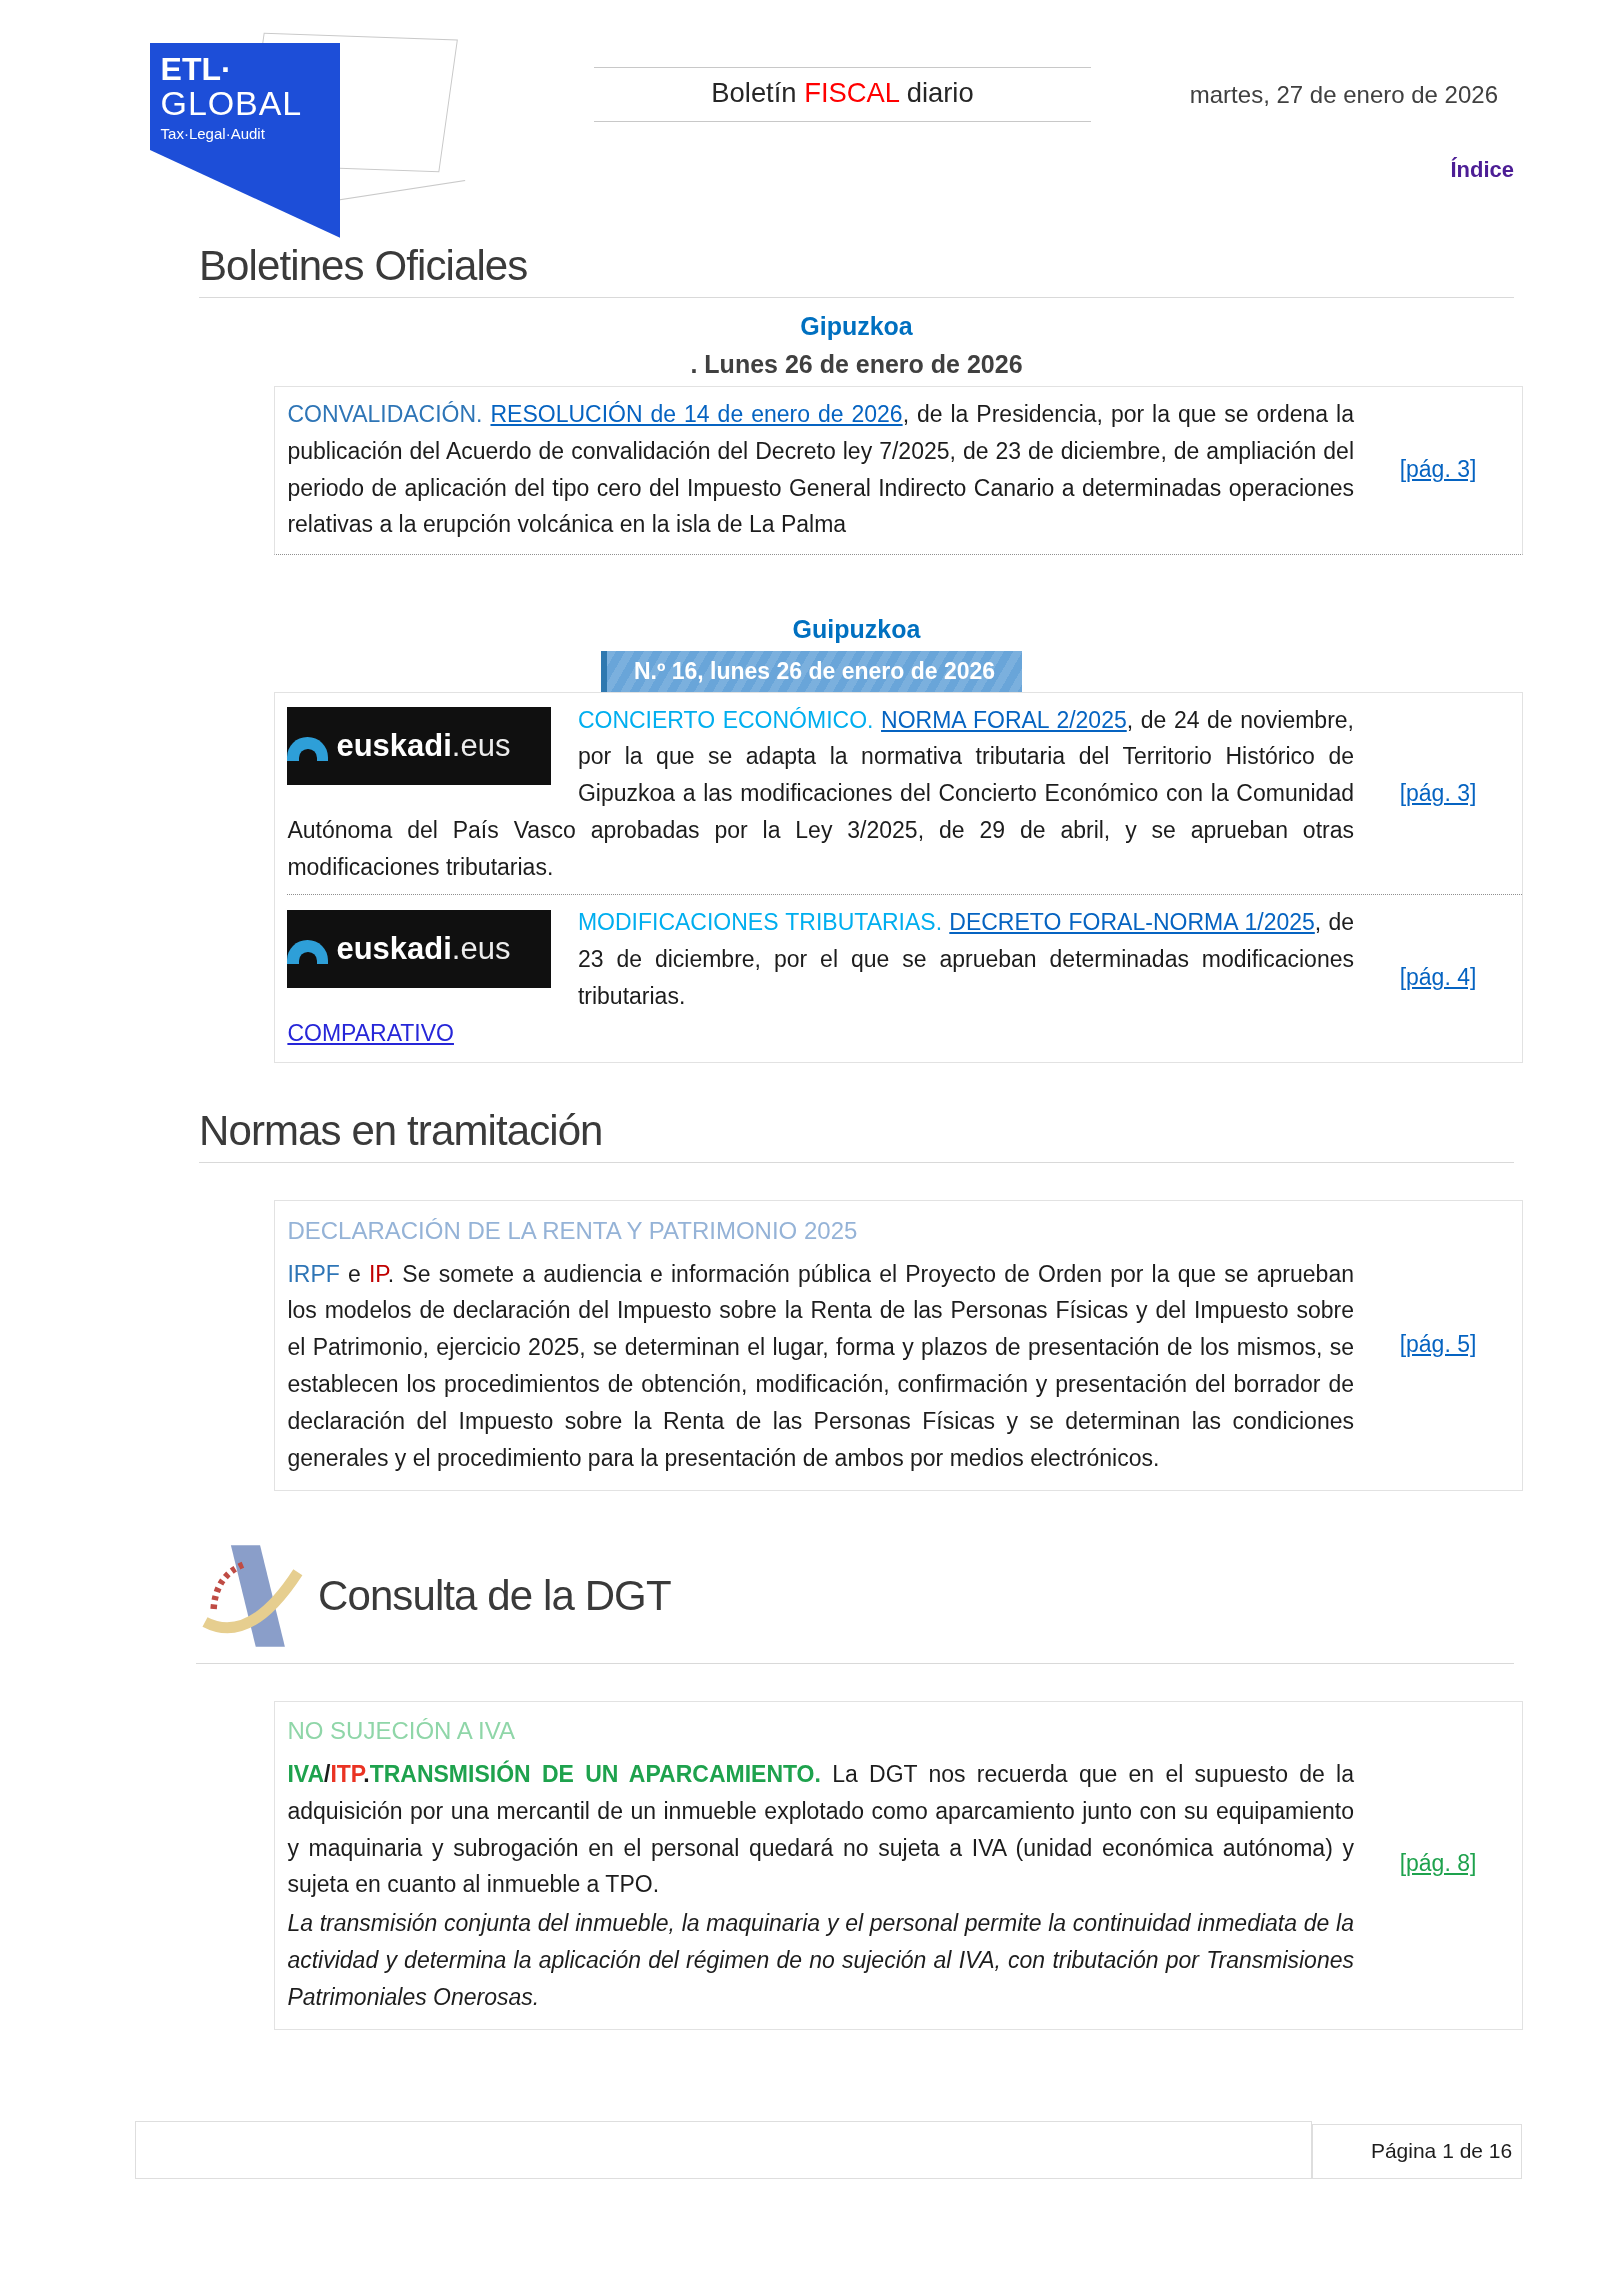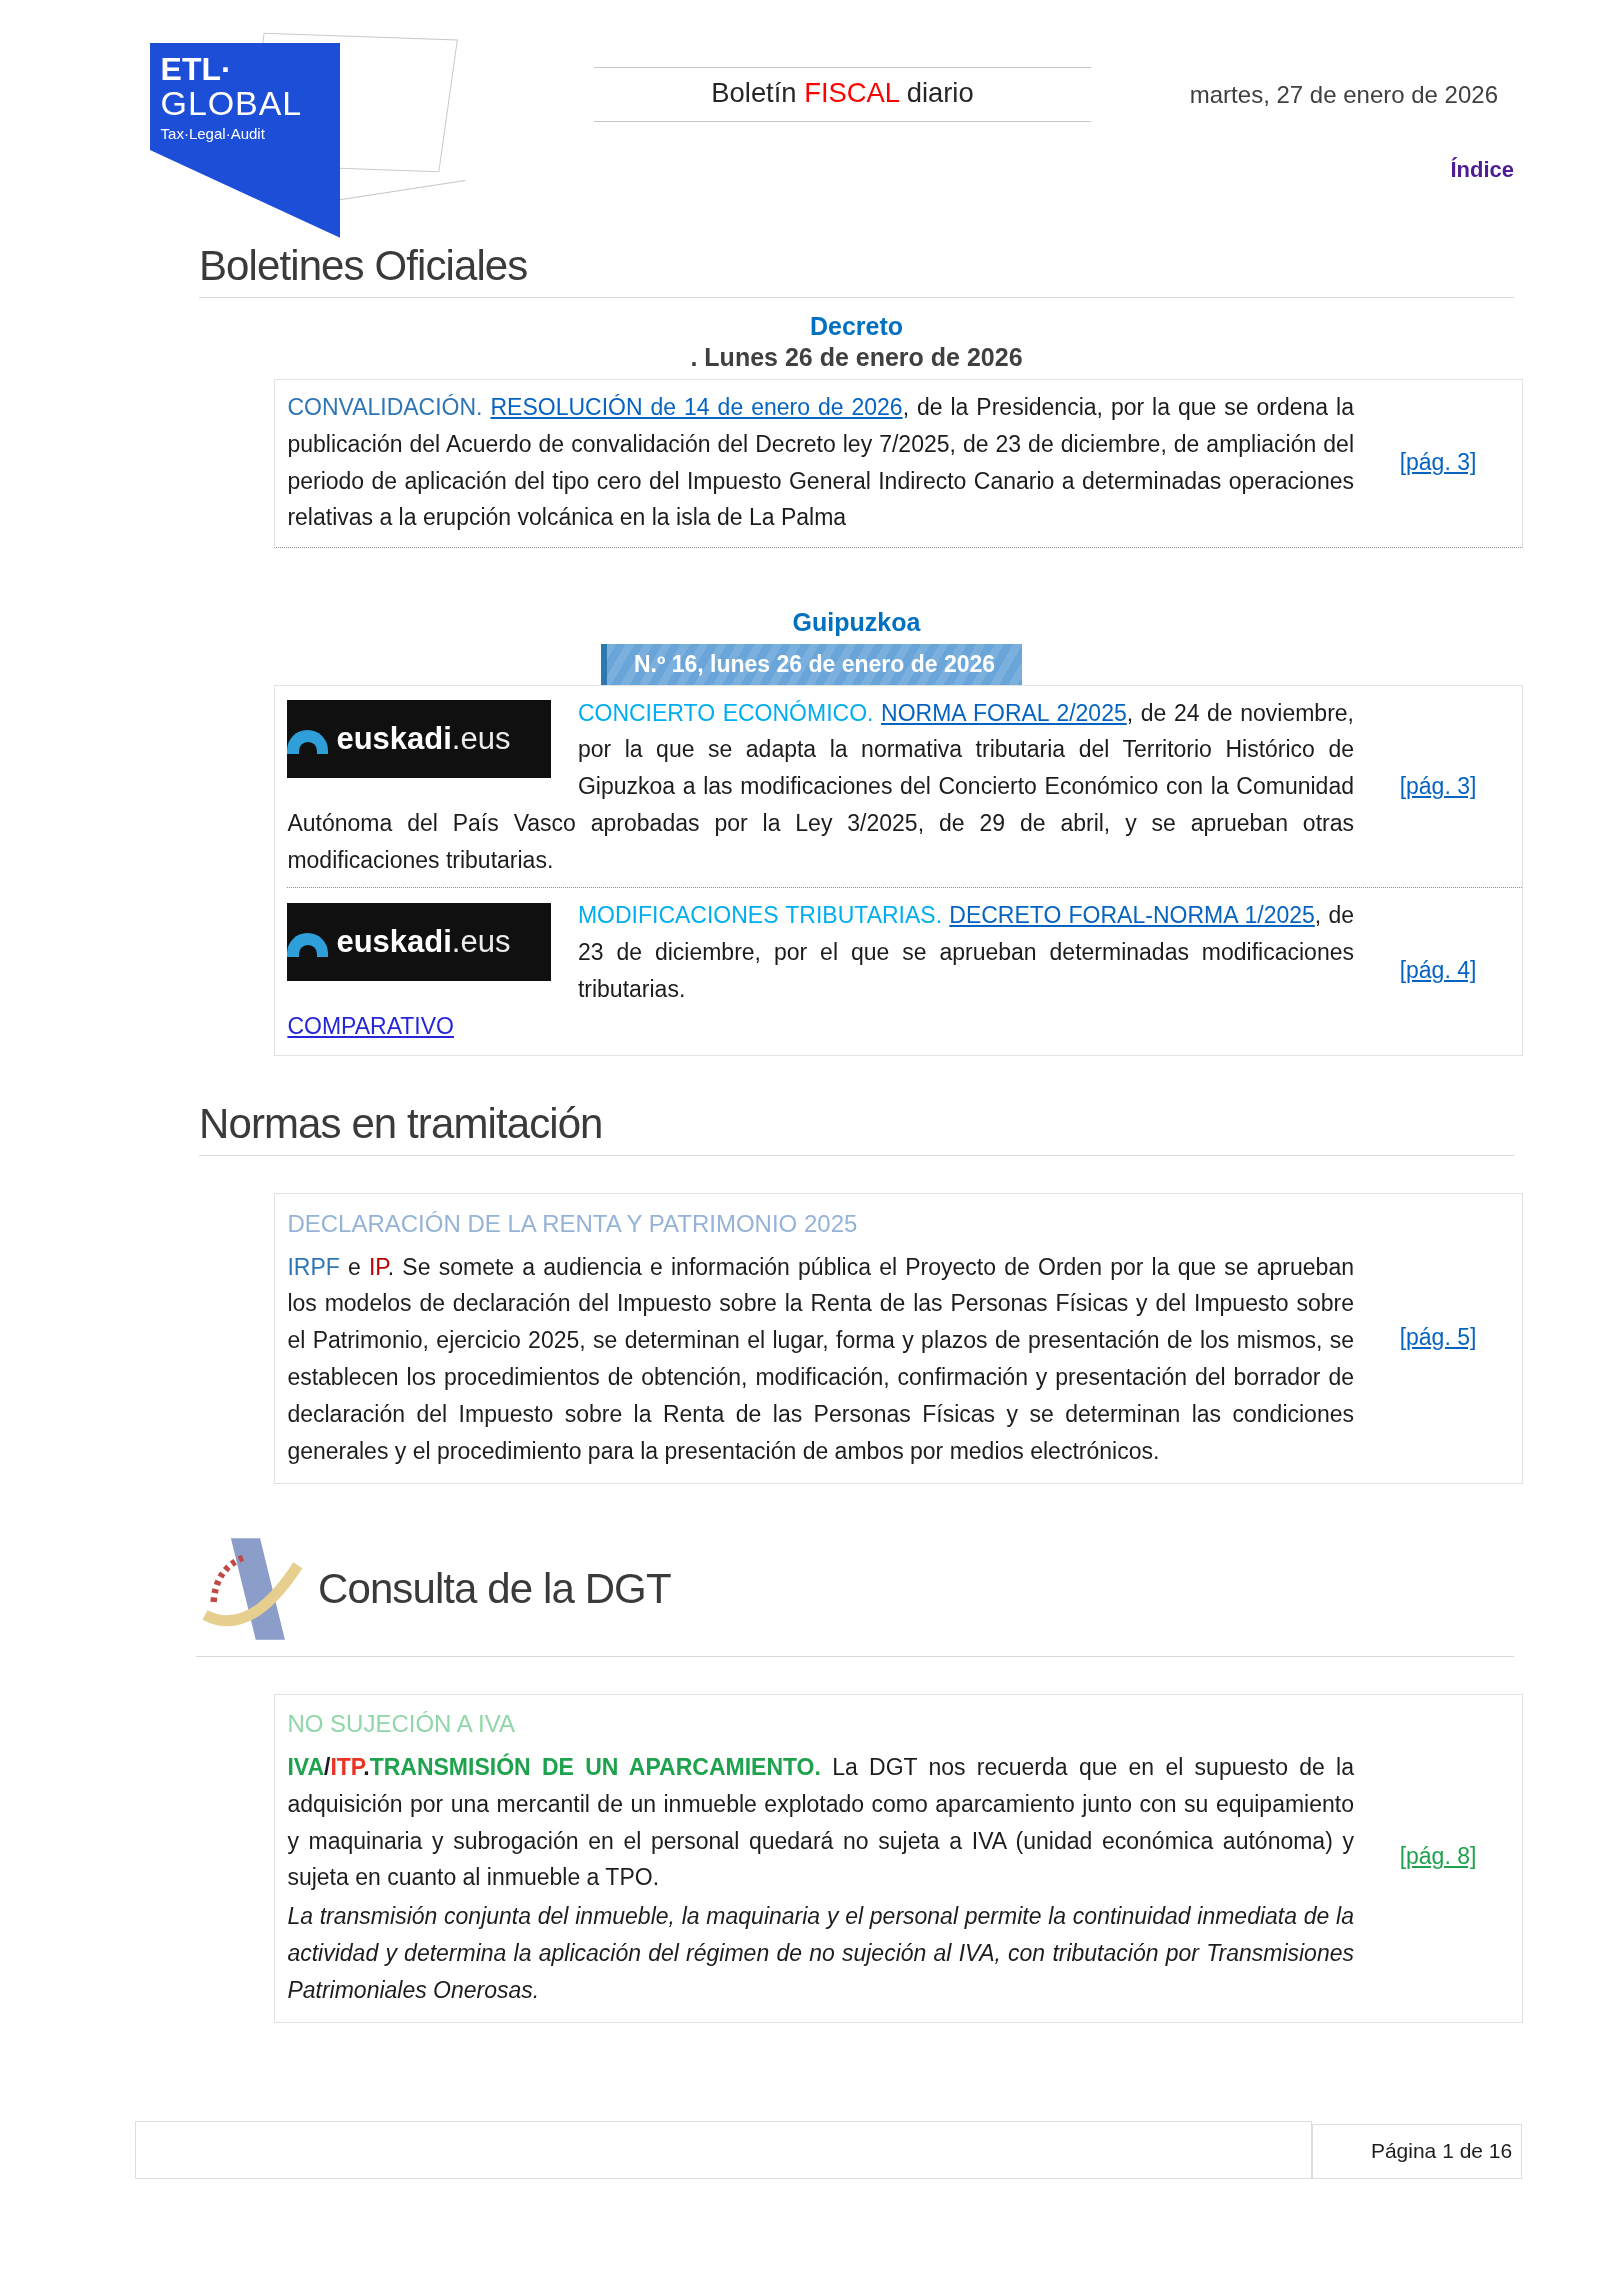--- a/index.html
+++ b/index.html
@@ -45,21 +45,21 @@
   
   .section-head{
     margin:30px 0 0 199px; width:1315px;
     border-bottom:1.8px solid #d9d9d9; padding-bottom:7px;
   }
   .section-head h1{
     font-size:42px; font-weight:normal; color:#3a3a3a; letter-spacing:-0.9px; line-height:1.15;
   }
   .centered{ margin-left:199px; width:1315px; text-align:center; }
   .region-title{ color:#0070c0; font-weight:bold; font-size:25px; margin-top:14px; }
-  .region-date{ color:#404040; font-weight:bold; font-size:25px; margin-top:2px; }
+  .region-date{ color:#404040; font-weight:bold; font-size:25px; margin-top:9px; }
 
   .badge{
     width:fit-content; margin:7px auto 0; background:#69a5d9; border-left:6.2px solid #2e78b0;
     background-image:repeating-linear-gradient(120deg, rgba(255,255,255,.12) 0 8px, rgba(255,255,255,0) 8px 16px);
     color:#fff; font-weight:bold; font-size:23px; padding:7px 26.5px;
   }
 
   .item-box{
     margin-left:274px; width:1249px; border:0.9px solid #e2e2e2;
     padding:8.8px 0 10.6px 12.4px; background:#fff;
@@ -149,21 +149,21 @@
     </div>
     <div class="title-block"><span>Boletín </span><span class="title-accent">FISCAL</span><span> diario</span></div>
     <div class="header-date">martes, 27 de enero de 2026</div>
     <div class="indice">Índice</div>
   </div>
 
   <div class="section-head">
     <h1>Boletines Oficiales</h1>
   </div>
 
-  <div class="centered region-title">Decreto</div>
+  <div class="centered region-title">Gipuzkoa</div>
   <div class="centered region-date">. Lunes 26 de enero de 2026</div>
 
   <div class="spacer-sm"></div>
   <div class="item-box dotted-bottom">
     <div class="item">
       <div class="item-main">
         <span class="label-blue">CONVALIDACIÓN. </span><span class="link">RESOLUCIÓN de 14 de enero de 2026</span><span>, de la Presidencia, por la que se ordena la publicación del Acuerdo de convalidación del Decreto ley 7/2025, de 23 de diciembre, de ampliación del periodo de aplicación del tipo cero del Impuesto General Indirecto Canario a determinadas operaciones relativas a la erupción volcánica en la isla de La Palma</span>
       </div>
       <div class="item-ref">
         <span class="link">[pág. 3]</span>

